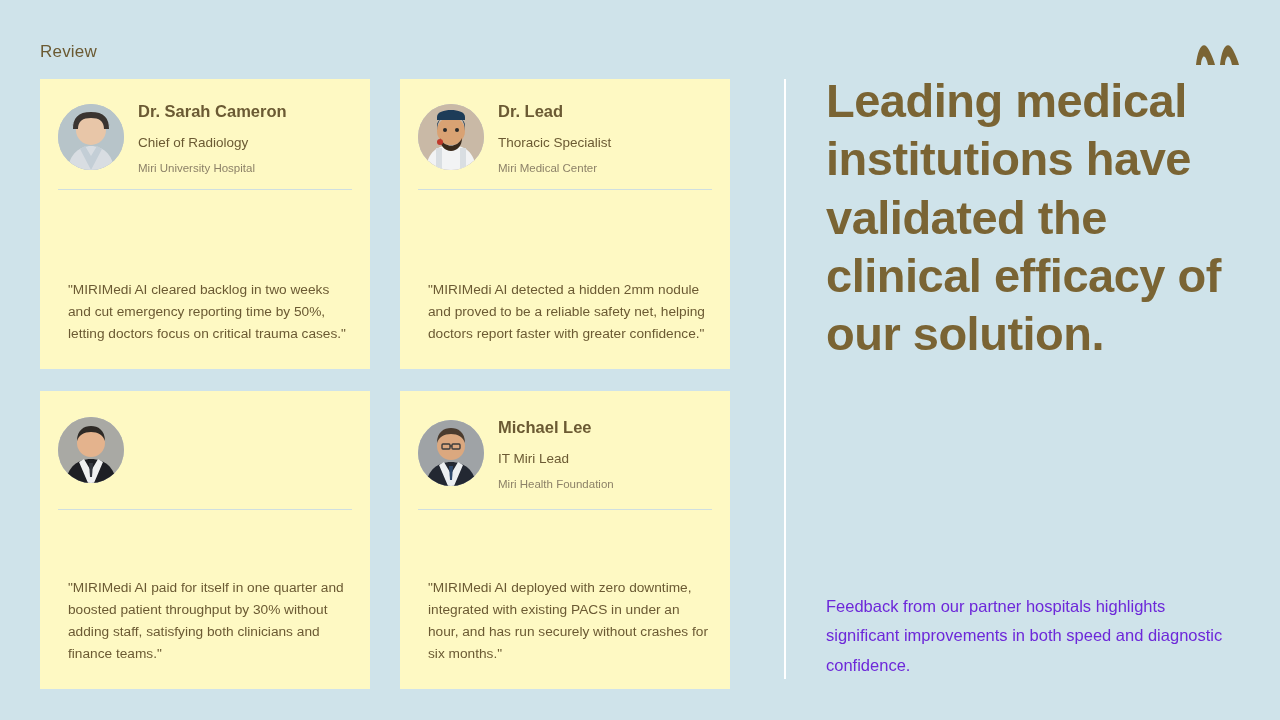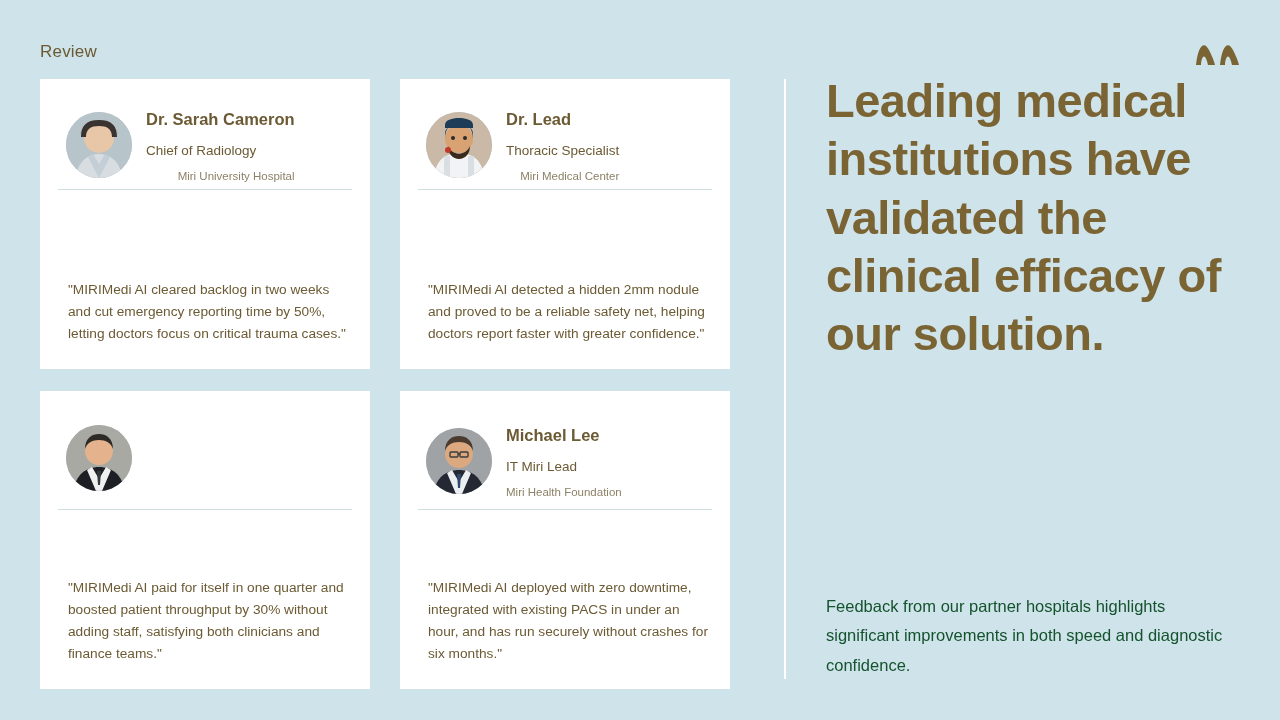--- a/index.html
+++ b/index.html
@@ -45,23 +45,23 @@
     left: 40px;
     top: 79px;
     width: 690px;
     display: grid;
     grid-template-columns: 330px 330px;
     grid-template-rows: 290px 298px;
     gap: 22px 30px;
   }
 
   .card {
-    background: #ffffff;
-    position: relative;
-    padding: 8px;
+    background: #fef9c3;
+    position: relative;
+    padding: 0;
     box-sizing: border-box;
   }
 
   .card-head {
     display: flex;
     align-items: center;
     padding: 22px 18px 0 18px;
     gap: 14px;
   }
 
@@ -89,21 +89,20 @@
   .role {
     font-size: 13.5px;
     color: #6b5a33;
     line-height: 1.4;
     margin-top: 12px;
   }
   .org {
     font-size: 11.5px;
     color: #8d8268;
     margin-top: 9px;
-    text-align: right;
   }
 
   .divider {
     position: absolute;
     left: 18px;
     right: 18px;
     top: 110px;
     height: 1px;
     background: #cfdfe0;
   }
@@ -144,21 +143,21 @@
     letter-spacing: -0.5px;
   }
 
   .subtext {
     position: absolute;
     left: 826px;
     top: 592px;
     width: 400px;
     font-size: 16.5px;
     line-height: 1.78;
-    color: #14532d;
+    color: #6d28d9;
   }
 </style>
 </head>
 <body>
 
 <div class="page">
 
   <div class="section-label">Review</div>
 
   <div class="logo">

